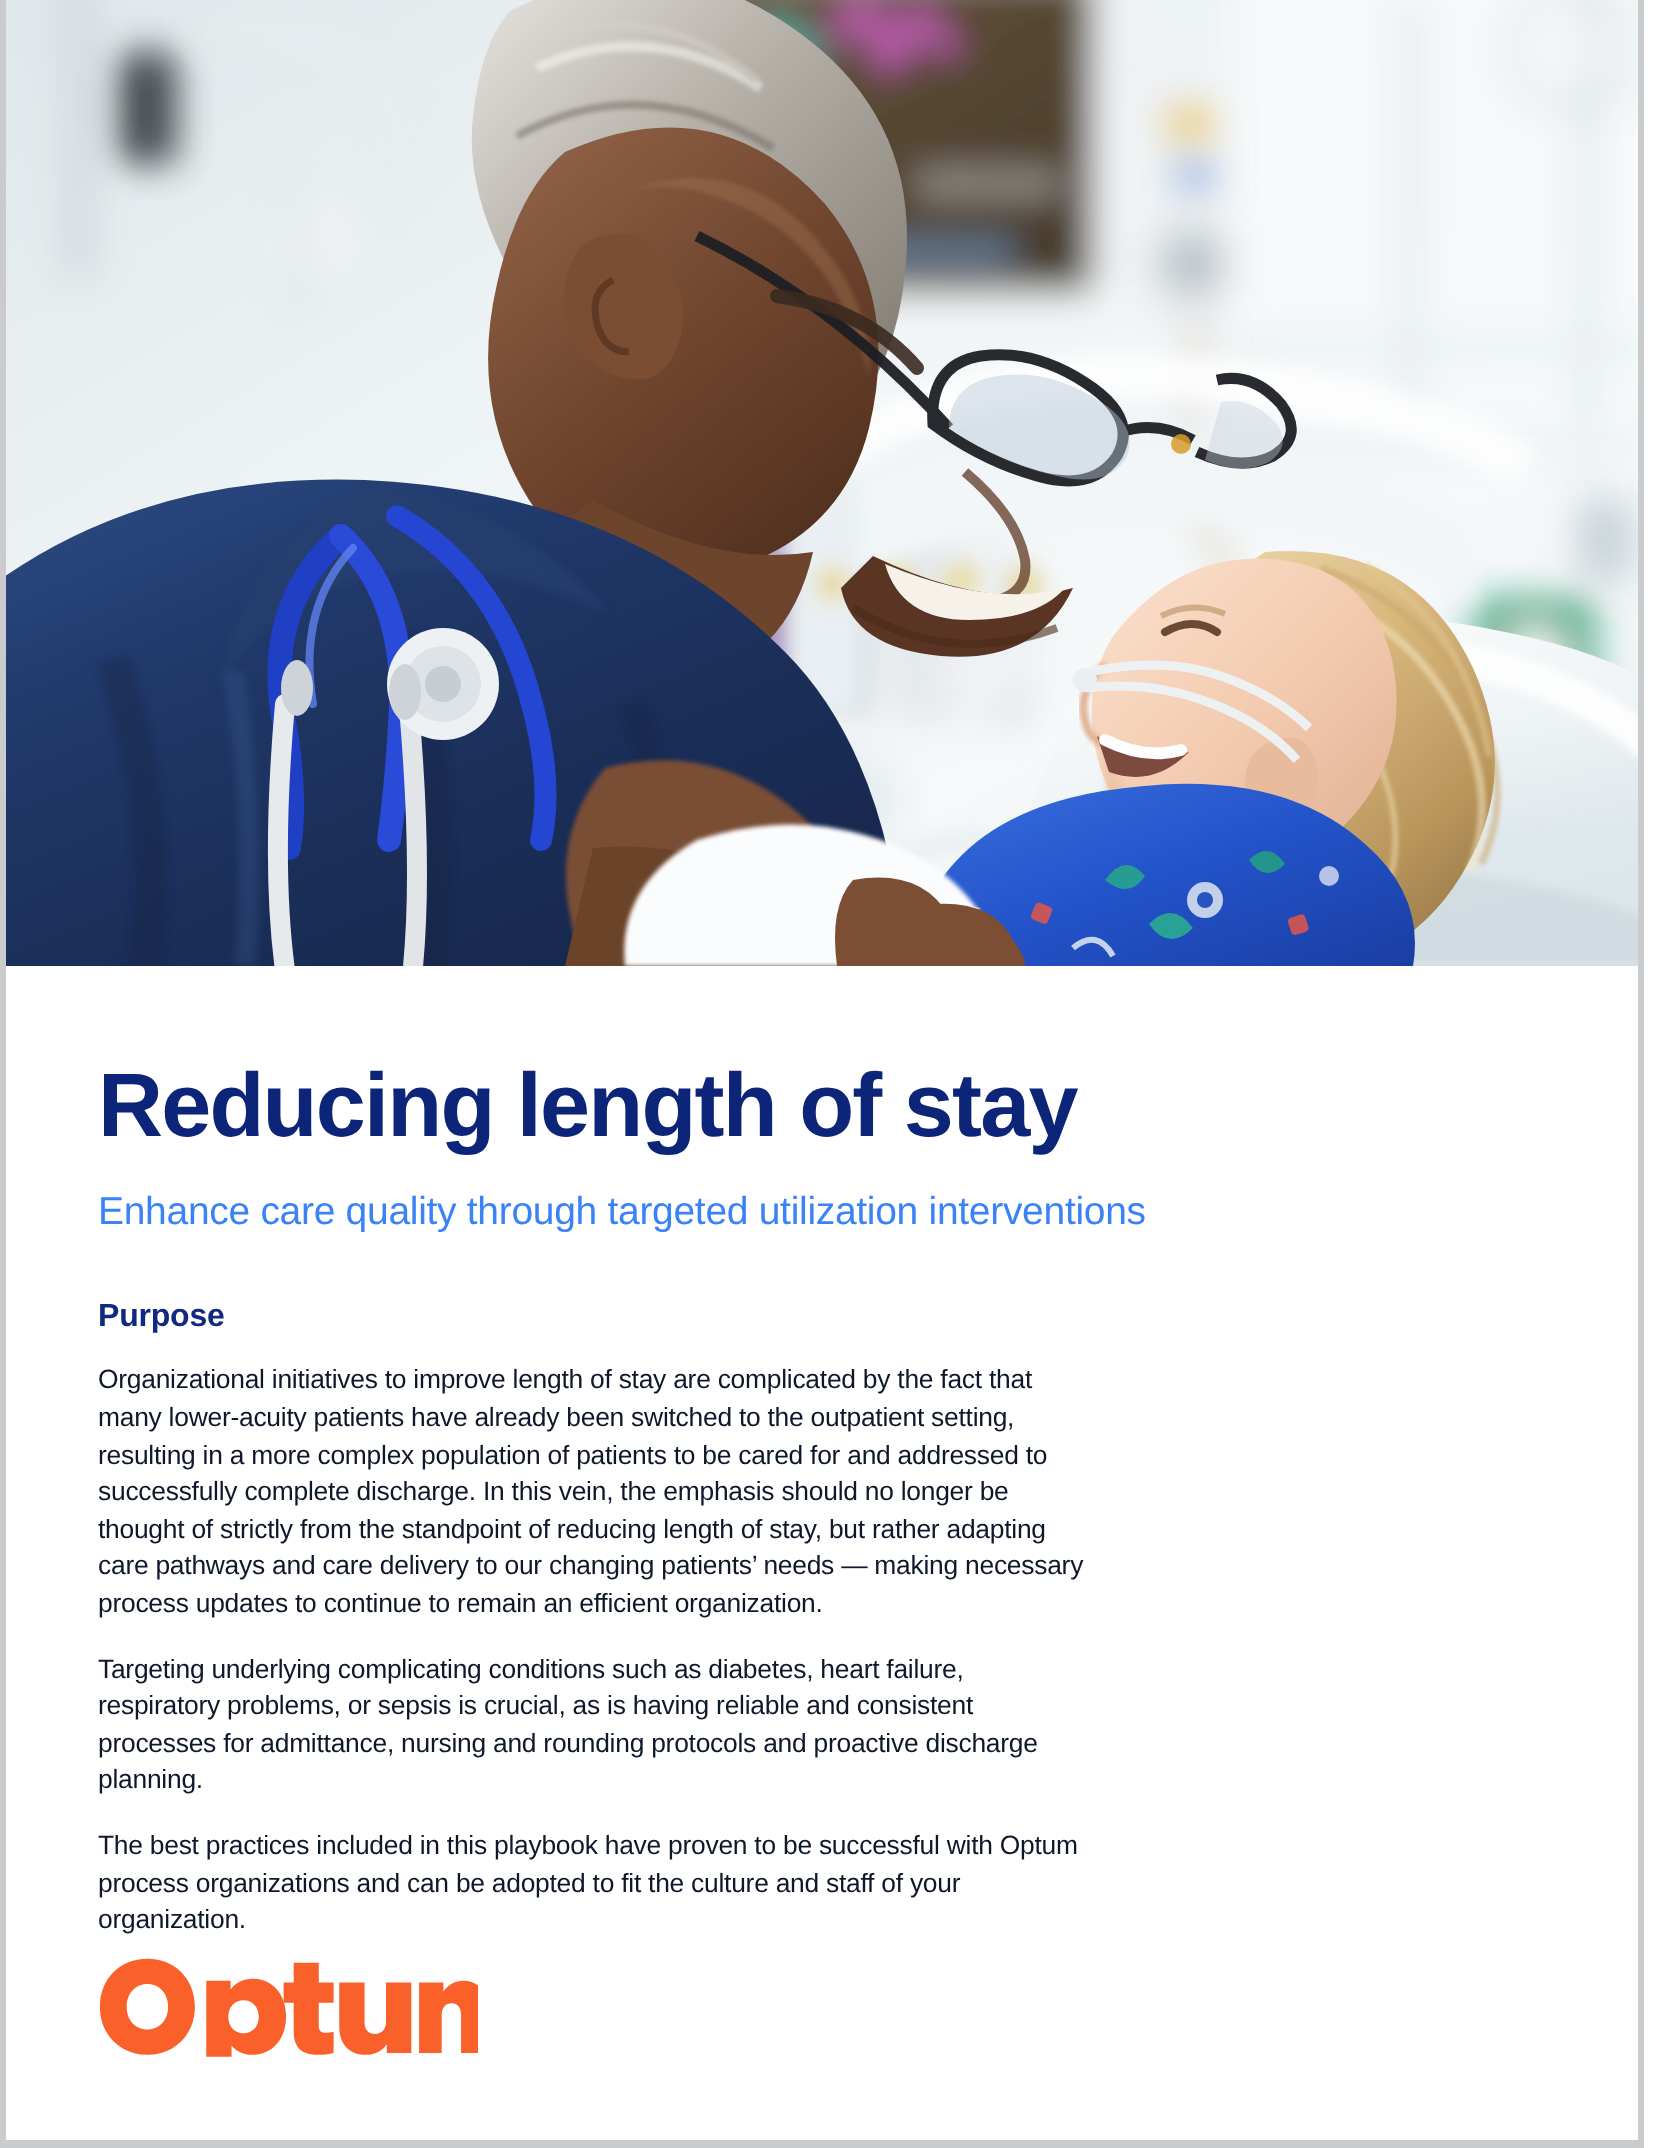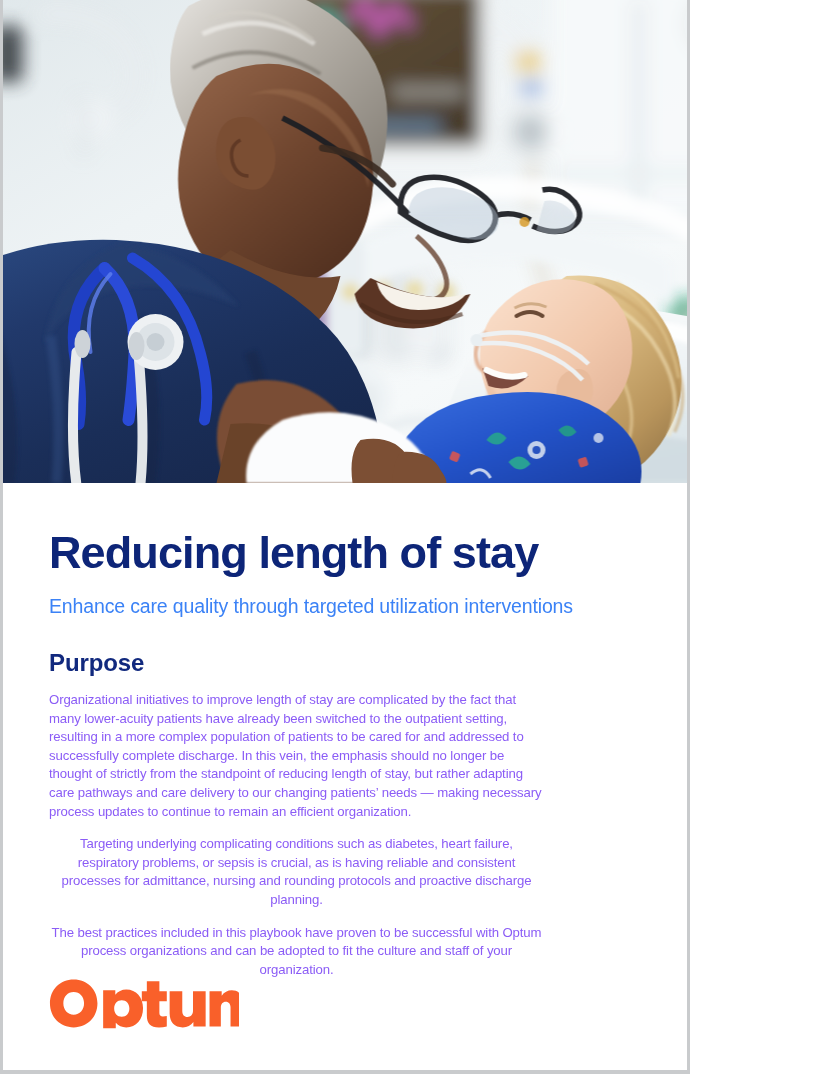--- a/index.html
+++ b/index.html
@@ -8,21 +8,21 @@
     padding: 0;
     background: #ffffff;
   }
   body {
     font-family: "Liberation Sans", sans-serif;
     -webkit-font-smoothing: antialiased;
   }
 
   .page {
     position: relative;
-    width: 690px;
+    width: 822px;
     height: 1074px;
     box-sizing: border-box;
     background: #ffffff;
     border-left: 3px solid #c9cbcd;
     border-right: 3px solid #c9cbcd;
     border-bottom: 4px solid #c9cbcd;
     overflow: hidden;
   }
 
   
@@ -69,39 +69,38 @@
     font-size: 19.5px;
     line-height: 1.2;
     font-weight: 400;
     letter-spacing: -0.15px;
     color: #3b82f6;
   }
 
   .section-heading {
     margin: 0;
     padding-top: 31px;
-    font-size: 24px;
+    font-size: 16px;
     line-height: 1.2;
     font-weight: 700;
     letter-spacing: -0.1px;
     color: #11297e;
   }
 
   .body-para {
     margin: 0;
     padding-top: 13px;
     width: 495px;
     font-size: 13.2px;
     line-height: 18.6px;
     letter-spacing: -0.12px;
-    color: #8b5cf6;
+    color: #0f172a;
   }
   .body-para + .body-para {
     padding-top: 14px;
-    text-align: center;
   }
 
   
   .logo {
     position: absolute;
     left: 46px;
     bottom: 42px;
     height: 50px;
     width: 190px;
   }

